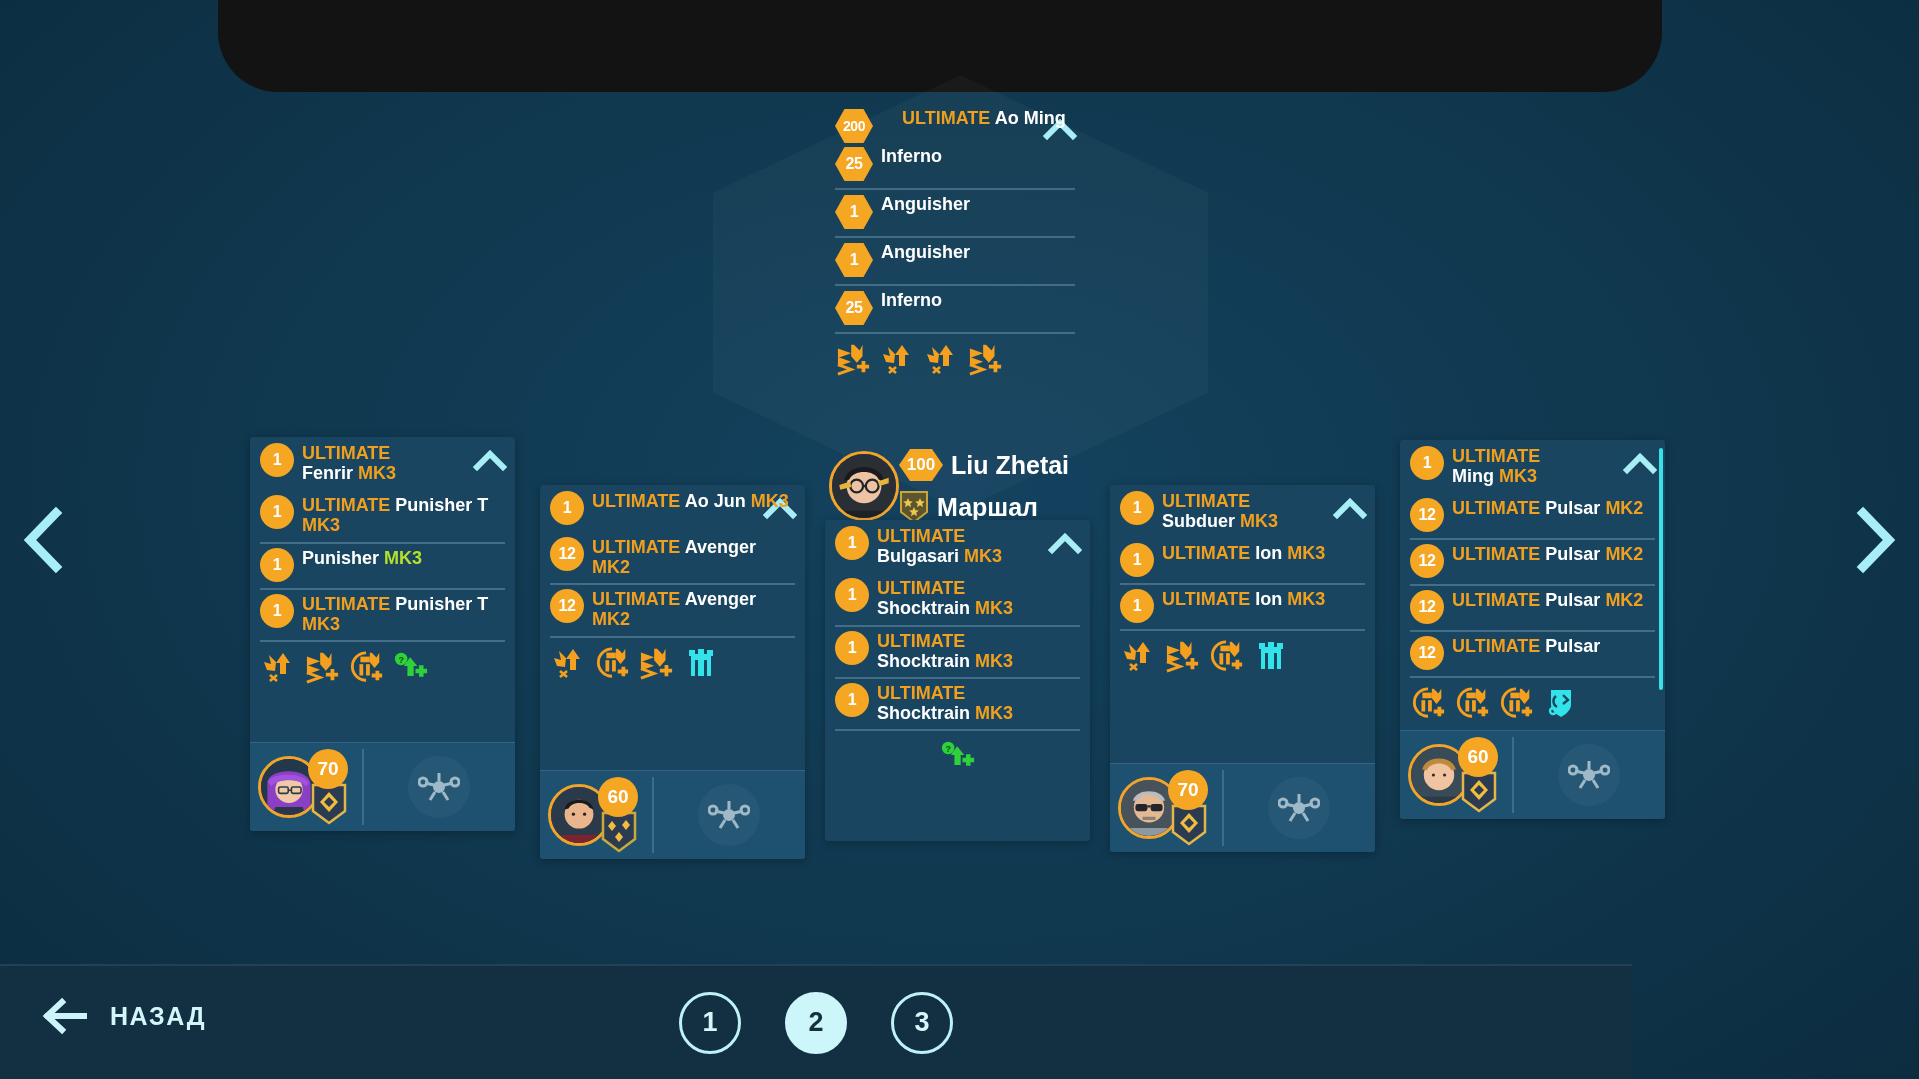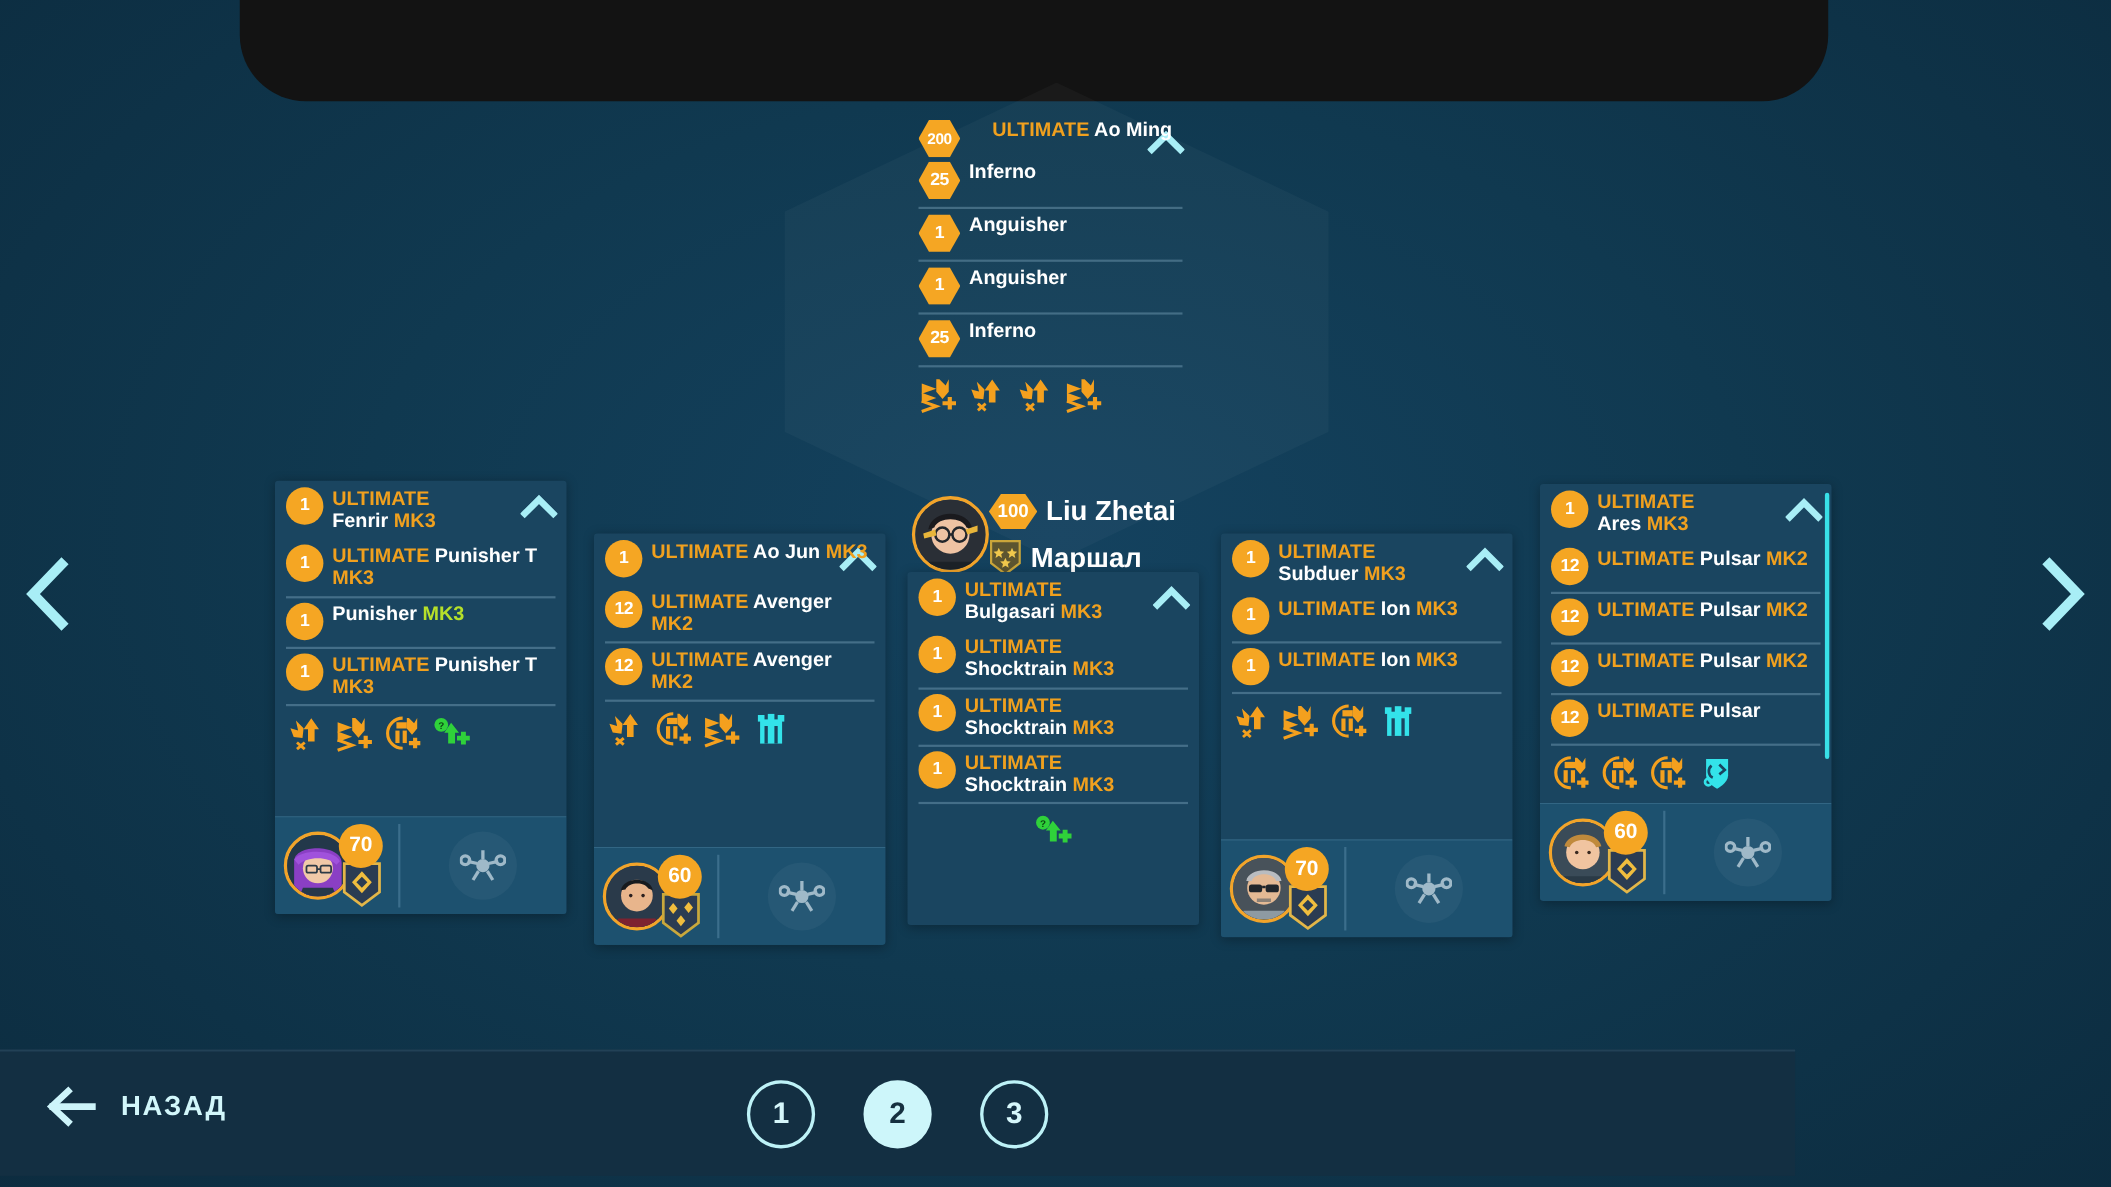--- a/index.html
+++ b/index.html
@@ -163,21 +163,21 @@
   .bp-rankico svg { width: 100%; height: 100%; }
 
   
   .vscroll {
     position: absolute; right: 2px; top: 8px;
     width: 4px; height: 242px; background: #38e0e8; border-radius: 2px;
   }
 
   
   .bottombar {
-    position: absolute; left: 0; bottom: 10px; width: 1632px; height: 115px;
+    position: absolute; left: 0; bottom: 0; width: 1632px; height: 115px;
     background: #132f42;
     border-top: 2px solid rgba(120,170,200,0.15);
   }
   .backbtn {
     position: absolute; left: 42px; top: 30px;
     display: flex; align-items: center; gap: 22px; cursor: pointer;
   }
   .backbtn svg { width: 46px; height: 40px; }
   .backbtn span {
     color: #d2f7fb; font-size: 25px; font-weight: bold; letter-spacing: 1.5px;
@@ -735,21 +735,21 @@
       <svg viewBox="0 0 34 26">
           <path d="M4 20 L17 7 L30 20" fill="none" stroke="#a8eef6" stroke-width="6" stroke-linecap="square"></path>
         </svg>
     </div>
     <div class="vscroll"></div>
     <div class="card-body">
       <div class="row nodiv" style="align-items:flex-start;">
         <div class="badge">1</div>
         <div class="rowtext">
           <span class="ult">ULTIMATE</span><br>
-          <span>Ares</span>
+          <span>Ming</span>
           <span class="mk">MK3</span>
         </div>
       </div>
       <div class="row nodiv">
         <div class="badge">12</div>
         <div class="rowtext">
           <span class="ult">ULTIMATE</span>
           <span>Pulsar</span>
           <span class="mk">MK2</span>
         </div>

